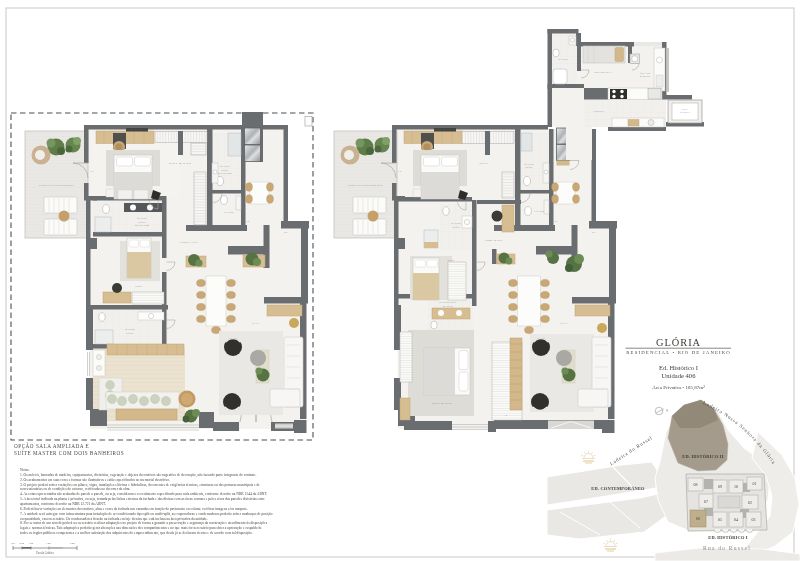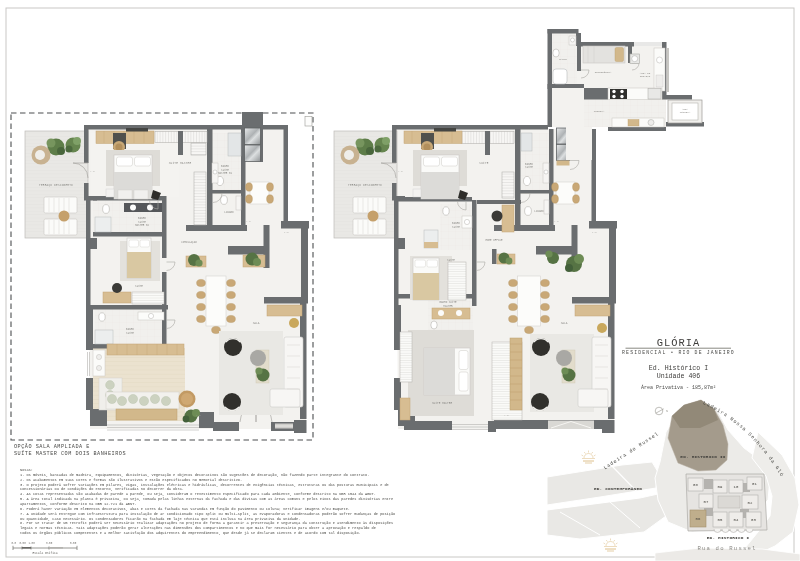--- a/index.html
+++ b/index.html
@@ -1,16 +1,16 @@
 <!DOCTYPE html>
 <html><head>
 <meta charset="utf-8">
 <style>
 html,body{margin:0;padding:0;background:#fff}
-.page{position:relative;width:800px;height:561px;background:#15803d;overflow:hidden;font-family:Liberation Mono, monospace}
+.page{position:relative;width:800px;height:561px;background:#15803d;overflow:hidden;font-family:Liberation Serif, serif}
 svg{display:block}
 </style>
 </head>
 <body>
 <div class="page">
 <svg width="800" height="561" viewBox="0 0 800 561" xmlns="http://www.w3.org/2000/svg">
 <defs>
 <linearGradient id="elev" x1="0" y1="0" x2="1" y2="1">
 <stop offset="0" stop-color="#e8eaeb"></stop>
           <stop offset="0.45" stop-color="#aeb2b4"></stop>

